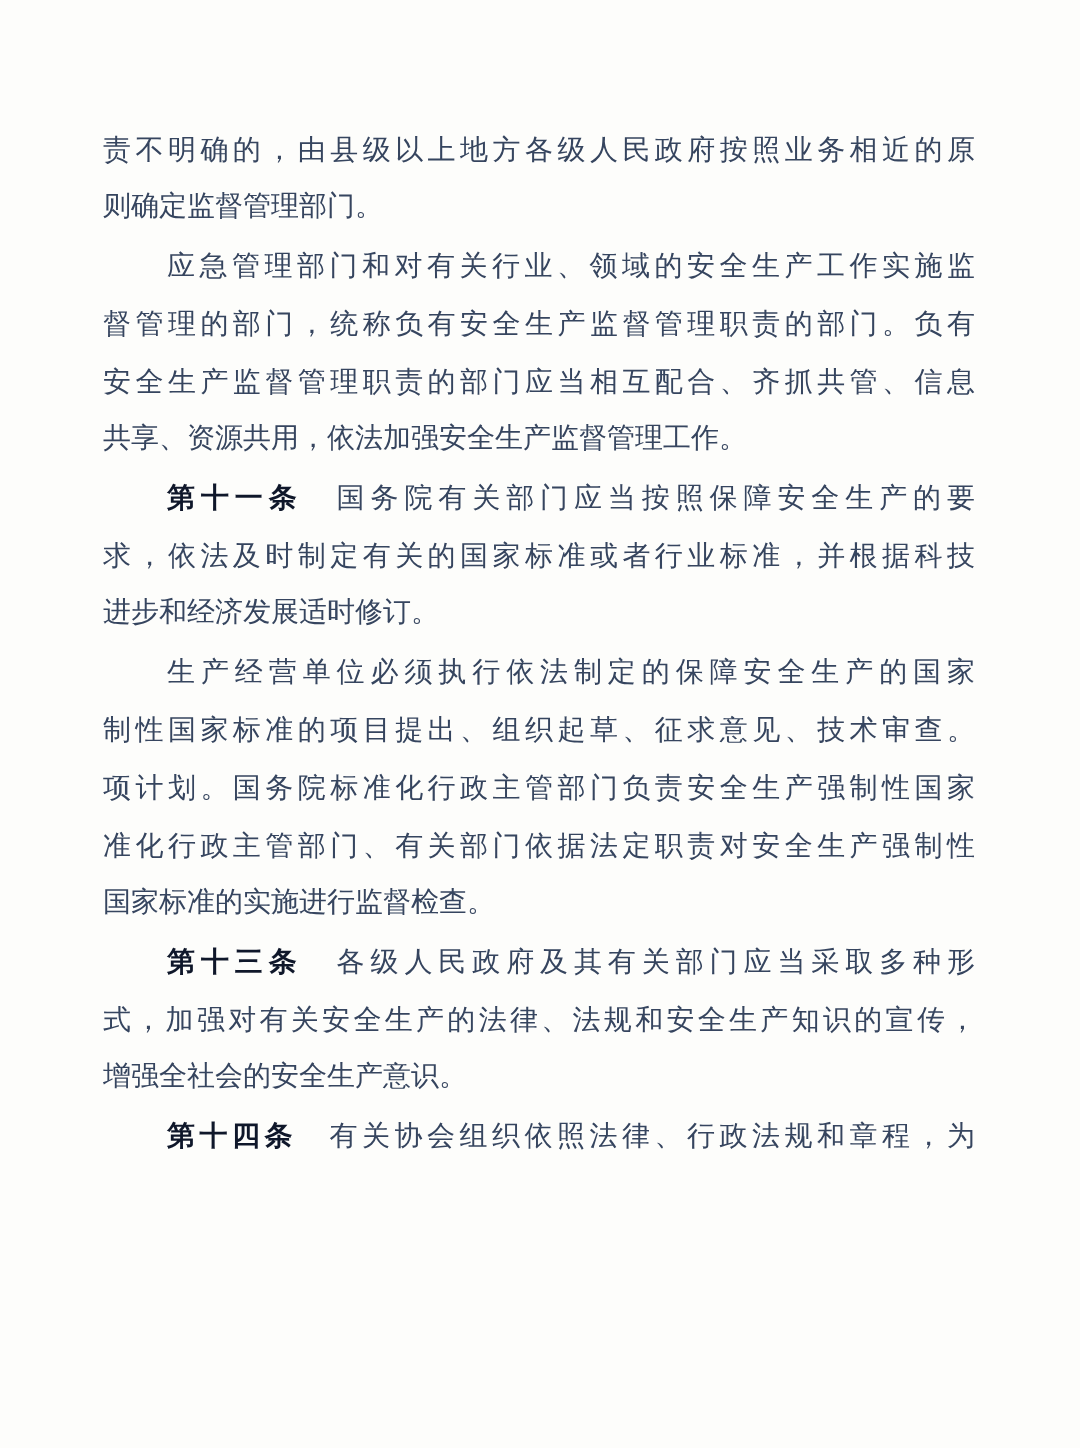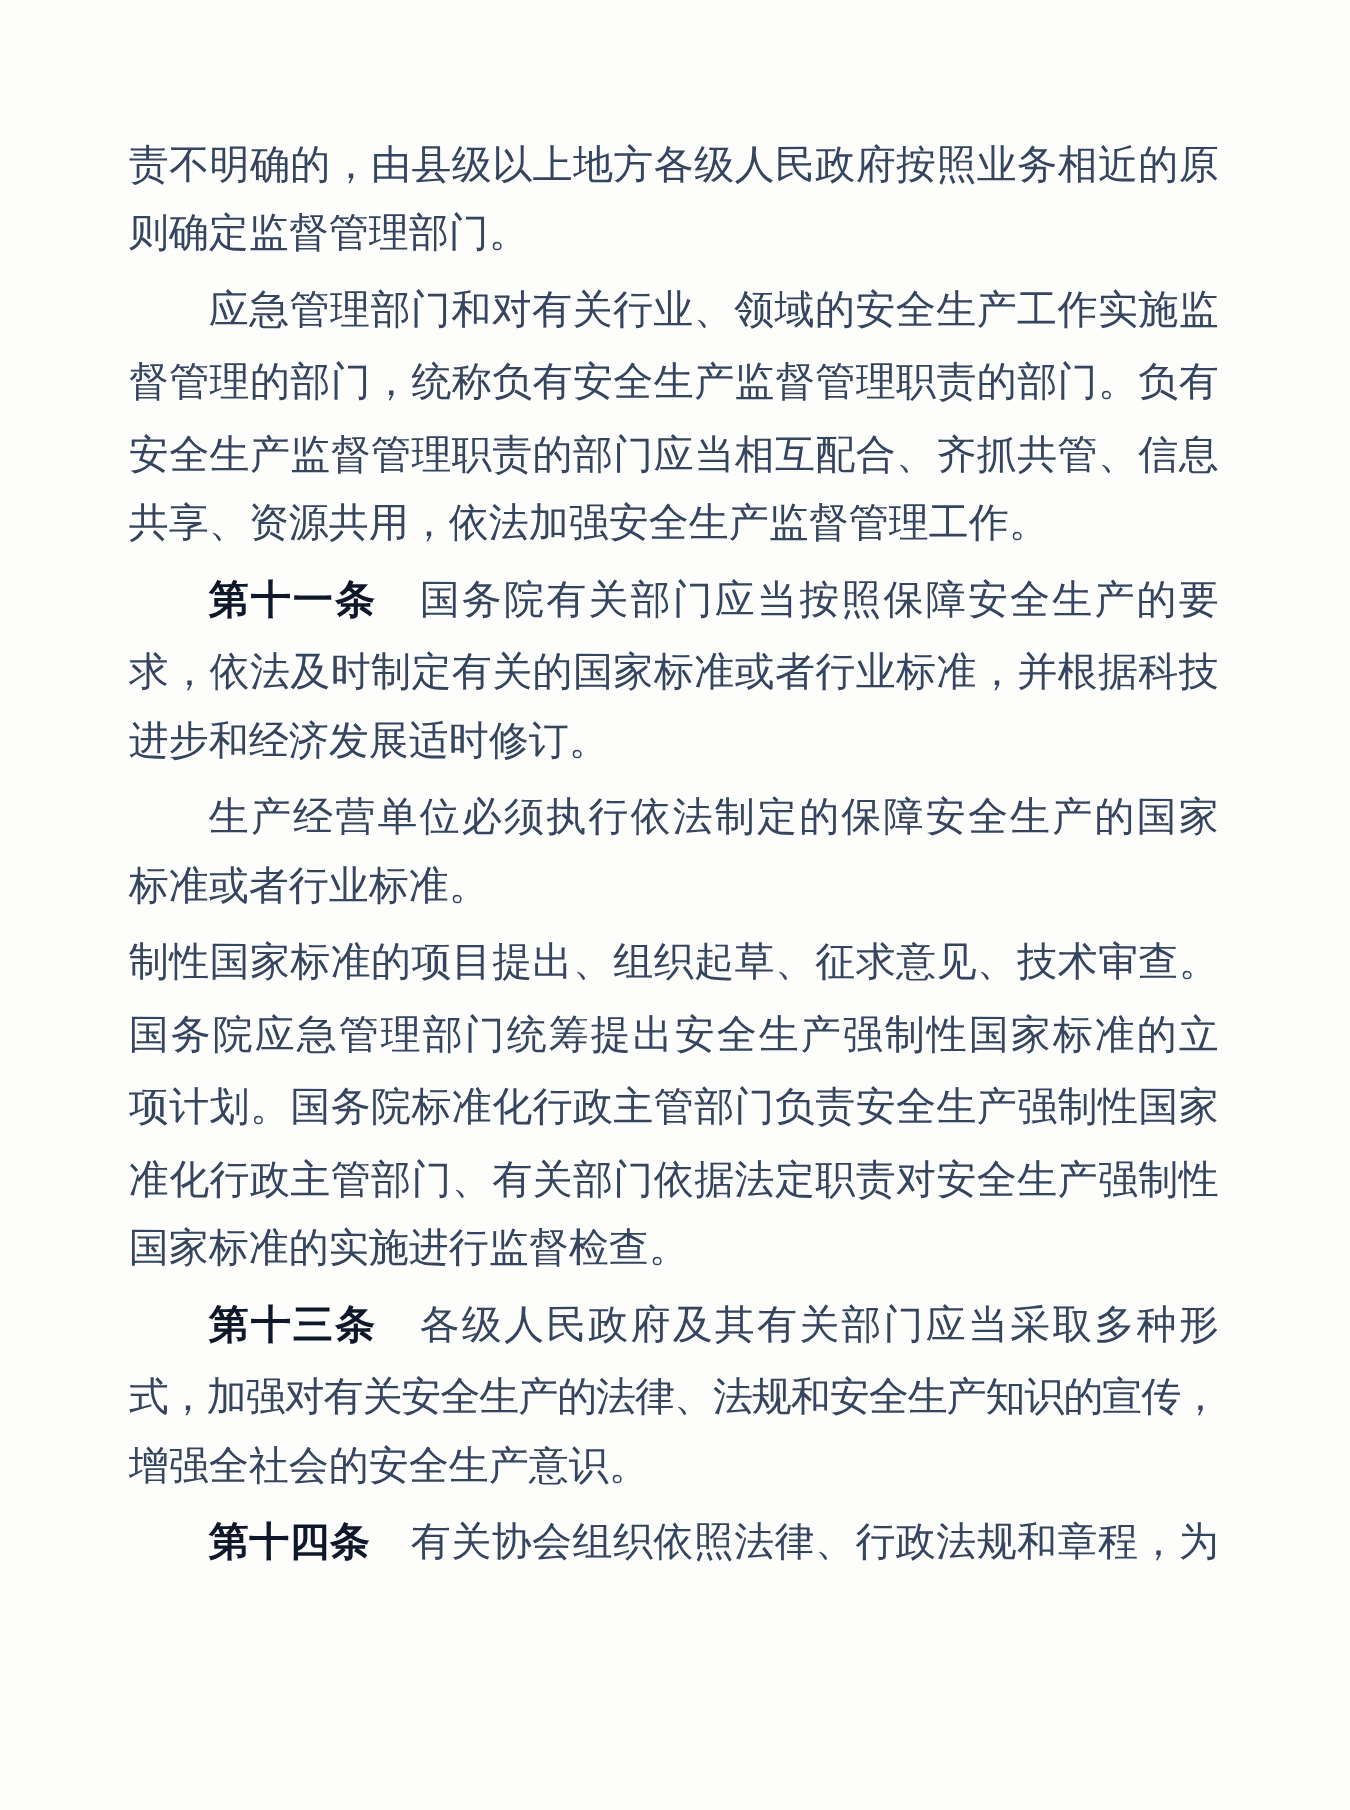--- a/index.html
+++ b/index.html
@@ -11,25 +11,25 @@
     position: relative;
   }
   .page {
     position: absolute;
     inset: 0;
     background: #fdfdfb;
   }
   .doc {
     position: absolute;
     left: 103px;
-    top: 102px;
+    top: 121px;
     width: 872px;
     color: #36455f;
     font-family: "Liberation Serif", "DejaVu Serif", serif;
-    font-size: 32px;
+    font-size: 28px;
     line-height: 58px;
   }
   .line {
     height: 58px;
     text-align: justify;
     text-align-last: justify;
     white-space: pre-wrap;
   }
   .line.last {
     text-align-last: left;
@@ -55,23 +55,21 @@
       <div class="line"><span>责不明确的，由县级以上地方各级人民政府按照业务相近的原</span></div>
       <div class="line last"><span>则确定监督管理部门。</span></div>
       <div class="line indent"><span>应急管理部门和对有关行业、领域的安全生产工作实施监</span></div>
       <div class="line"><span>督管理的部门，统称负有安全生产监督管理职责的部门。负有</span></div>
       <div class="line"><span>安全生产监督管理职责的部门应当相互配合、齐抓共管、信息</span></div>
       <div class="line last"><span>共享、资源共用，依法加强安全生产监督管理工作。</span></div>
       <div class="line indent"><span class="art">第十一条</span><span>　国务院有关部门应当按照保障安全生产的要</span></div>
       <div class="line"><span>求，依法及时制定有关的国家标准或者行业标准，并根据科技</span></div>
       <div class="line last"><span>进步和经济发展适时修订。</span></div>
       <div class="line indent"><span>生产经营单位必须执行依法制定的保障安全生产的国家</span></div>
-      <div class="line last"><span>标准或者行业标准。</span></div>
       <div class="line"><span>制性国家标准的项目提出、组织起草、征求意见、技术审查。</span></div>
-      <div class="line"><span>国务院应急管理部门统筹提出安全生产强制性国家标准的立</span></div>
       <div class="line"><span>项计划。国务院标准化行政主管部门负责安全生产强制性国家</span></div>
       <div class="line"><span>准化行政主管部门、有关部门依据法定职责对安全生产强制性</span></div>
       <div class="line last"><span>国家标准的实施进行监督检查。</span></div>
       <div class="line indent"><span class="art">第十三条</span><span>　各级人民政府及其有关部门应当采取多种形</span></div>
       <div class="line tight"><span>式，加强对有关安全生产的法律、法规和安全生产知识的宣传，</span></div>
       <div class="line last"><span>增强全社会的安全生产意识。</span></div>
       <div class="line indent"><span class="art">第十四条</span><span>　有关协会组织依照法律、行政法规和章程，为</span></div>
     </section>
 </main>
 

